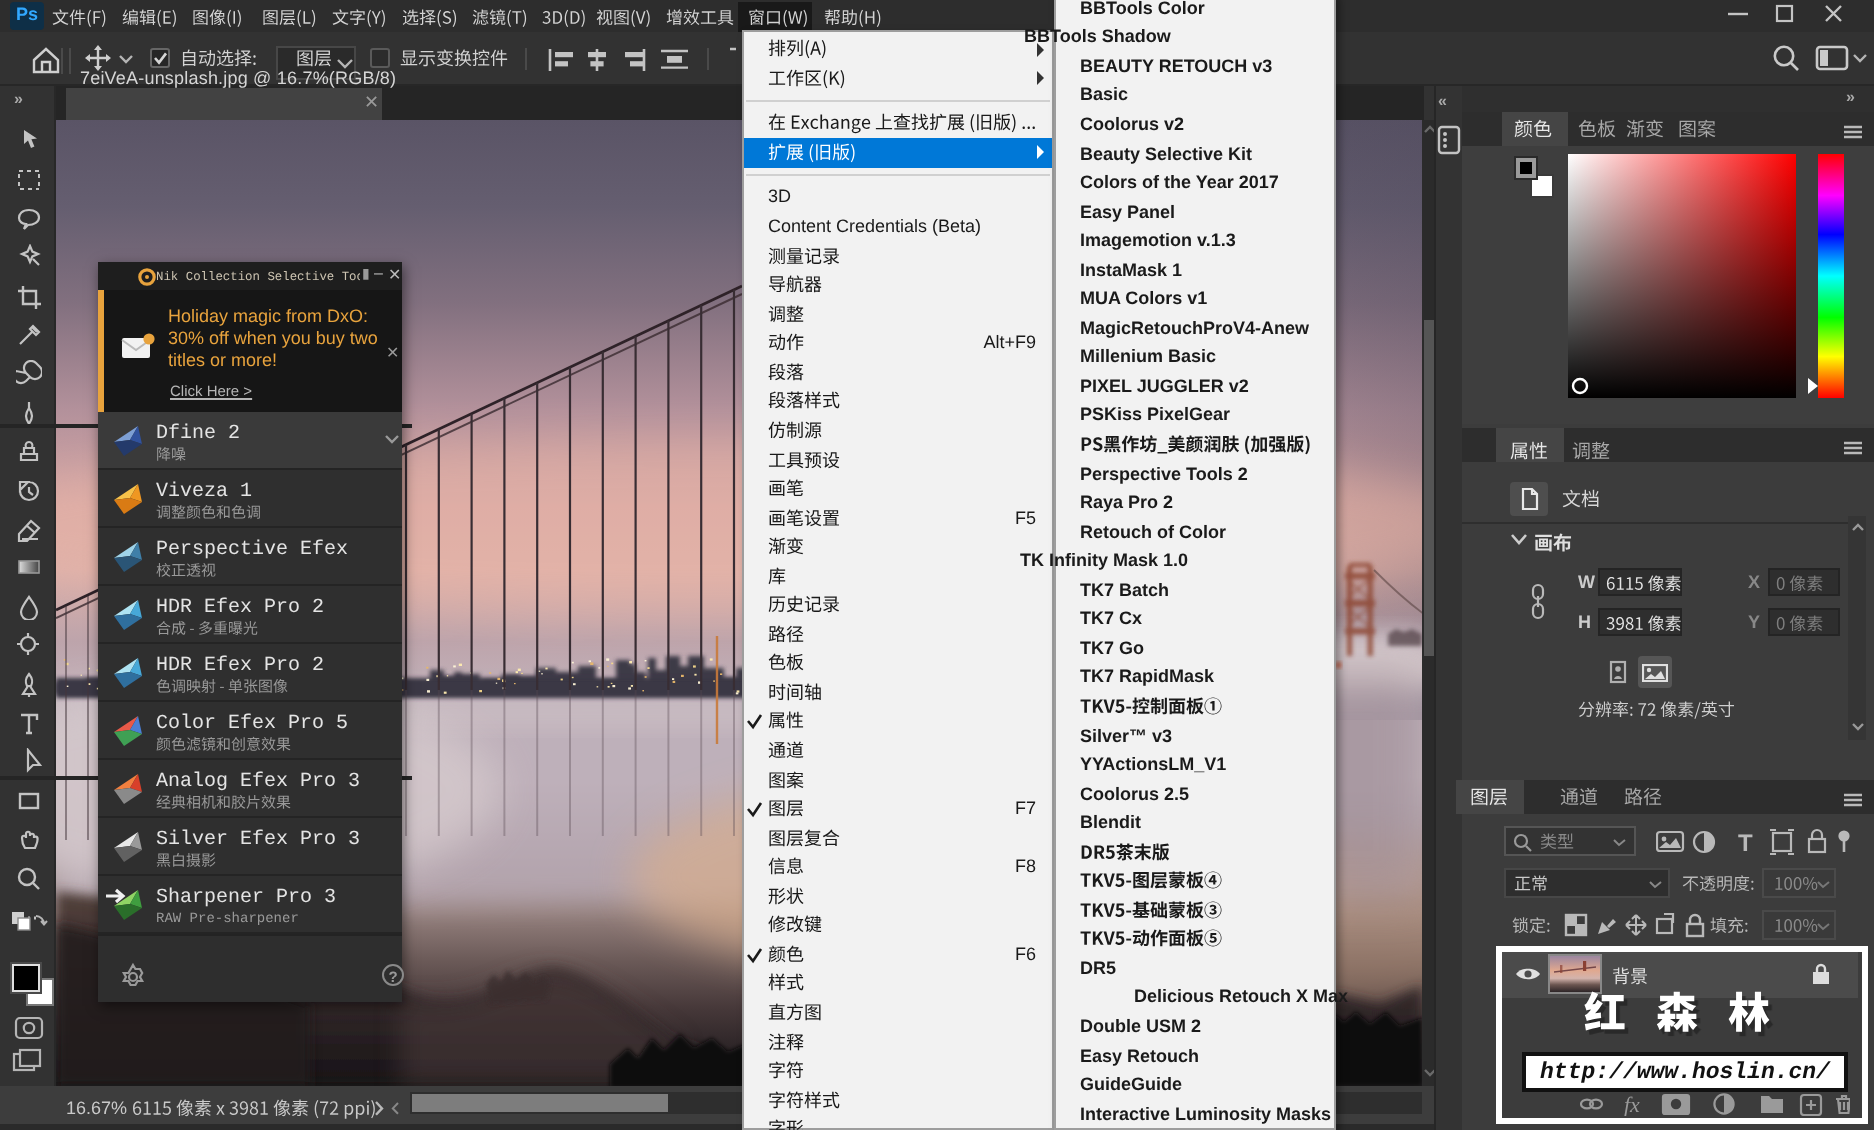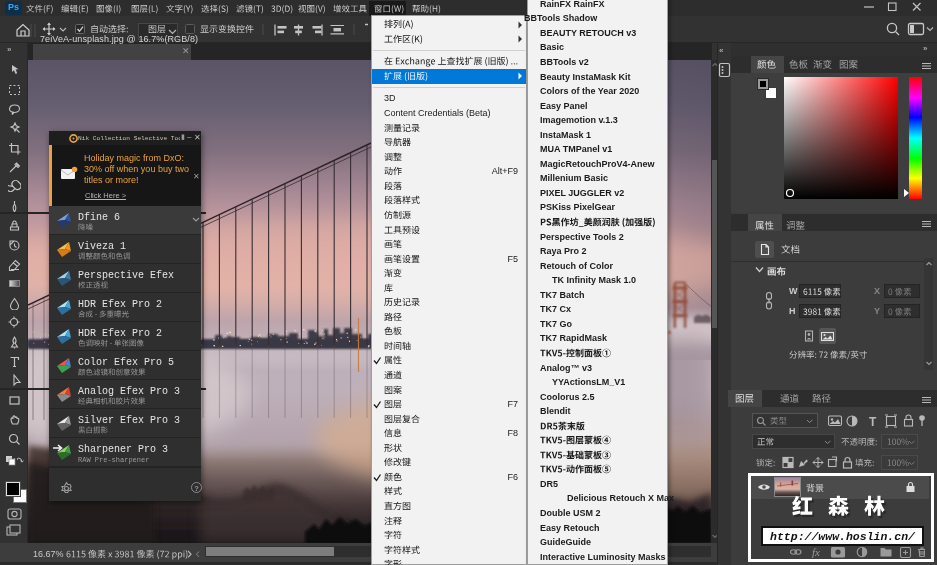--- a/index.html
+++ b/index.html
@@ -894,21 +894,21 @@
   </svg>
 <div class="abs" style="left:84px;top:153px;width:112px;font:9px 'Liberation Sans';color:#e8a33d;line-height:11px">Holiday magic from DxO: 30% off when you buy two titles or more!</div>
 <div class="abs" style="left:85px;top:191px;font:7.5px 'Liberation Sans';color:#b5b5b5;text-decoration:underline">Click Here &gt;</div>
 <div class="abs" style="left:193px;top:172px;font:8px 'Liberation Sans';color:#999">✕</div>
 <div class="nrow" style="top:206px;background:#3a3a3a"></div>
 <svg class="ico" style="left:56px;top:212px" width="16" height="17">
     <path d="M1 9 L13 1 L9 8 Z" fill="#7d9fd4"></path>
     <path d="M13 1 L15 10 L9 8 Z" fill="#31529e"></path>
     <path d="M1 9 L9 8 L15 10 L6 16 Z" fill="#243a6b"></path>
   </svg>
-<div class="abs" style="left:78px;top:212px;font:10px 'Liberation Mono';color:#e4e4e4;white-space:nowrap">Dfine 6</div>
+<div class="abs" style="left:78px;top:212px;font:10px 'Liberation Mono';color:#e4e4e4;white-space:nowrap">Dfine 2</div>
 <div class="nrow" style="top:235px;background:#2f2f2f"></div>
 <svg class="ico" style="left:56px;top:241px" width="16" height="17">
     <path d="M1 9 L13 1 L9 8 Z" fill="#f6c14a"></path>
     <path d="M13 1 L15 10 L9 8 Z" fill="#ef9722"></path>
     <path d="M1 9 L9 8 L15 10 L6 16 Z" fill="#d97b14"></path>
   </svg>
 <div class="abs" style="left:78px;top:241px;font:10px 'Liberation Mono';color:#e4e4e4;white-space:nowrap">Viveza 1</div>
 <div class="nrow" style="top:264px;background:#2f2f2f"></div>
 <svg class="ico" style="left:56px;top:270px" width="16" height="17">
     <path d="M1 9 L13 1 L9 8 Z" fill="#9fd3e8"></path>
@@ -1035,45 +1035,45 @@
 <div class="abs" style="z-index:4;left:518px;top:399.0px;font:9px 'Liberation Sans';color:#1a1a1a;white-space:nowrap;transform:translateX(-100%)">F7</div>
 <svg class="ico" style="z-index:4;left:373px;top:399.8px" width="9" height="9">
     <path d="M1 4.5 l2.5 3 4 -6" stroke="#1a1a1a" stroke-width="1.3" fill="none"></path>
   </svg>
 <div class="abs" style="z-index:4;left:518px;top:428.1px;font:9px 'Liberation Sans';color:#1a1a1a;white-space:nowrap;transform:translateX(-100%)">F8</div>
 <div class="abs" style="z-index:4;left:518px;top:471.7px;font:9px 'Liberation Sans';color:#1a1a1a;white-space:nowrap;transform:translateX(-100%)">F6</div>
 <svg class="ico" style="z-index:4;left:373px;top:472.5px" width="9" height="9">
     <path d="M1 4.5 l2.5 3 4 -6" stroke="#1a1a1a" stroke-width="1.3" fill="none"></path>
   </svg>
 <div class="abs" id="menu2"></div>
-<div class="abs" style="z-index:4;left:540px;top:-1.3px;font:600 9px 'Liberation Sans';color:#1a1a1a;white-space:nowrap">RainFX RainFX</div>
-<div class="abs" style="z-index:4;left:524px;top:13.2px;font:600 9px 'Liberation Sans';color:#1a1a1a;white-space:nowrap">BBTools Shadow</div>
+<div class="abs" style="z-index:4;left:540px;top:-1.3px;font:600 9px 'Liberation Sans';color:#1a1a1a;white-space:nowrap">BBTools Color</div>
+<div class="abs" style="z-index:4;left:512px;top:13.2px;font:600 9px 'Liberation Sans';color:#1a1a1a;white-space:nowrap">BBTools Shadow</div>
 <div class="abs" style="z-index:4;left:540px;top:27.8px;font:600 9px 'Liberation Sans';color:#1a1a1a;white-space:nowrap">BEAUTY RETOUCH v3</div>
 <div class="abs" style="z-index:4;left:540px;top:42.4px;font:600 9px 'Liberation Sans';color:#1a1a1a;white-space:nowrap">Basic</div>
-<div class="abs" style="z-index:4;left:540px;top:56.9px;font:600 9px 'Liberation Sans';color:#1a1a1a;white-space:nowrap">BBTools v2</div>
-<div class="abs" style="z-index:4;left:540px;top:71.5px;font:600 9px 'Liberation Sans';color:#1a1a1a;white-space:nowrap">Beauty InstaMask Kit</div>
-<div class="abs" style="z-index:4;left:540px;top:86.0px;font:600 9px 'Liberation Sans';color:#1a1a1a;white-space:nowrap">Colors of the Year 2020</div>
+<div class="abs" style="z-index:4;left:540px;top:56.9px;font:600 9px 'Liberation Sans';color:#1a1a1a;white-space:nowrap">Coolorus v2</div>
+<div class="abs" style="z-index:4;left:540px;top:71.5px;font:600 9px 'Liberation Sans';color:#1a1a1a;white-space:nowrap">Beauty Selective Kit</div>
+<div class="abs" style="z-index:4;left:540px;top:86.0px;font:600 9px 'Liberation Sans';color:#1a1a1a;white-space:nowrap">Colors of the Year 2017</div>
 <div class="abs" style="z-index:4;left:540px;top:100.5px;font:600 9px 'Liberation Sans';color:#1a1a1a;white-space:nowrap">Easy Panel</div>
 <div class="abs" style="z-index:4;left:540px;top:115.1px;font:600 9px 'Liberation Sans';color:#1a1a1a;white-space:nowrap">Imagemotion v.1.3</div>
 <div class="abs" style="z-index:4;left:540px;top:129.6px;font:600 9px 'Liberation Sans';color:#1a1a1a;white-space:nowrap">InstaMask 1</div>
-<div class="abs" style="z-index:4;left:540px;top:144.2px;font:600 9px 'Liberation Sans';color:#1a1a1a;white-space:nowrap">MUA TMPanel v1</div>
+<div class="abs" style="z-index:4;left:540px;top:144.2px;font:600 9px 'Liberation Sans';color:#1a1a1a;white-space:nowrap">MUA Colors v1</div>
 <div class="abs" style="z-index:4;left:540px;top:158.8px;font:600 9px 'Liberation Sans';color:#1a1a1a;white-space:nowrap">MagicRetouchProV4-Anew</div>
 <div class="abs" style="z-index:4;left:540px;top:173.3px;font:600 9px 'Liberation Sans';color:#1a1a1a;white-space:nowrap">Millenium Basic</div>
 <div class="abs" style="z-index:4;left:540px;top:187.9px;font:600 9px 'Liberation Sans';color:#1a1a1a;white-space:nowrap">PIXEL JUGGLER v2</div>
 <div class="abs" style="z-index:4;left:540px;top:202.4px;font:600 9px 'Liberation Sans';color:#1a1a1a;white-space:nowrap">PSKiss PixelGear</div>
 <div class="abs" style="z-index:4;left:540px;top:231.5px;font:600 9px 'Liberation Sans';color:#1a1a1a;white-space:nowrap">Perspective Tools 2</div>
 <div class="abs" style="z-index:4;left:540px;top:246.1px;font:600 9px 'Liberation Sans';color:#1a1a1a;white-space:nowrap">Raya Pro 2</div>
 <div class="abs" style="z-index:4;left:540px;top:260.6px;font:600 9px 'Liberation Sans';color:#1a1a1a;white-space:nowrap">Retouch of Color</div>
-<div class="abs" style="z-index:4;left:552px;top:275.2px;font:600 9px 'Liberation Sans';color:#1a1a1a;white-space:nowrap">TK Infinity Mask 1.0</div>
+<div class="abs" style="z-index:4;left:510px;top:275.2px;font:600 9px 'Liberation Sans';color:#1a1a1a;white-space:nowrap">TK Infinity Mask 1.0</div>
 <div class="abs" style="z-index:4;left:540px;top:289.7px;font:600 9px 'Liberation Sans';color:#1a1a1a;white-space:nowrap">TK7 Batch</div>
 <div class="abs" style="z-index:4;left:540px;top:304.3px;font:600 9px 'Liberation Sans';color:#1a1a1a;white-space:nowrap">TK7 Cx</div>
 <div class="abs" style="z-index:4;left:540px;top:318.8px;font:600 9px 'Liberation Sans';color:#1a1a1a;white-space:nowrap">TK7 Go</div>
 <div class="abs" style="z-index:4;left:540px;top:333.4px;font:600 9px 'Liberation Sans';color:#1a1a1a;white-space:nowrap">TK7 RapidMask</div>
-<div class="abs" style="z-index:4;left:540px;top:362.5px;font:600 9px 'Liberation Sans';color:#1a1a1a;white-space:nowrap">Analog™ v3</div>
-<div class="abs" style="z-index:4;left:552px;top:377.0px;font:600 9px 'Liberation Sans';color:#1a1a1a;white-space:nowrap">YYActionsLM_V1</div>
+<div class="abs" style="z-index:4;left:540px;top:362.5px;font:600 9px 'Liberation Sans';color:#1a1a1a;white-space:nowrap">Silver™ v3</div>
+<div class="abs" style="z-index:4;left:540px;top:377.0px;font:600 9px 'Liberation Sans';color:#1a1a1a;white-space:nowrap">YYActionsLM_V1</div>
 <div class="abs" style="z-index:4;left:540px;top:391.6px;font:600 9px 'Liberation Sans';color:#1a1a1a;white-space:nowrap">Coolorus 2.5</div>
 <div class="abs" style="z-index:4;left:540px;top:406.1px;font:600 9px 'Liberation Sans';color:#1a1a1a;white-space:nowrap">Blendit</div>
 <div class="abs" style="z-index:4;left:540px;top:478.9px;font:600 9px 'Liberation Sans';color:#1a1a1a;white-space:nowrap">DR5</div>
 <div class="abs" style="z-index:4;left:567px;top:493.4px;font:600 9px 'Liberation Sans';color:#1a1a1a;white-space:nowrap">Delicious Retouch X Max</div>
 <div class="abs" style="z-index:4;left:540px;top:508.0px;font:600 9px 'Liberation Sans';color:#1a1a1a;white-space:nowrap">Double USM 2</div>
 <div class="abs" style="z-index:4;left:540px;top:522.5px;font:600 9px 'Liberation Sans';color:#1a1a1a;white-space:nowrap">Easy Retouch</div>
 <div class="abs" style="z-index:4;left:540px;top:537.1px;font:600 9px 'Liberation Sans';color:#1a1a1a;white-space:nowrap">GuideGuide</div>
 <div class="abs" style="z-index:4;left:540px;top:551.6px;font:600 9px 'Liberation Sans';color:#1a1a1a;white-space:nowrap">Interactive Luminosity Masks</div>
 <div class="abs" style="left:789px;top:286px;font:bold 9px 'Liberation Sans';color:#ccc">W</div>
 <div class="abs" style="left:789px;top:306px;font:bold 9px 'Liberation Sans';color:#ccc">H</div>

